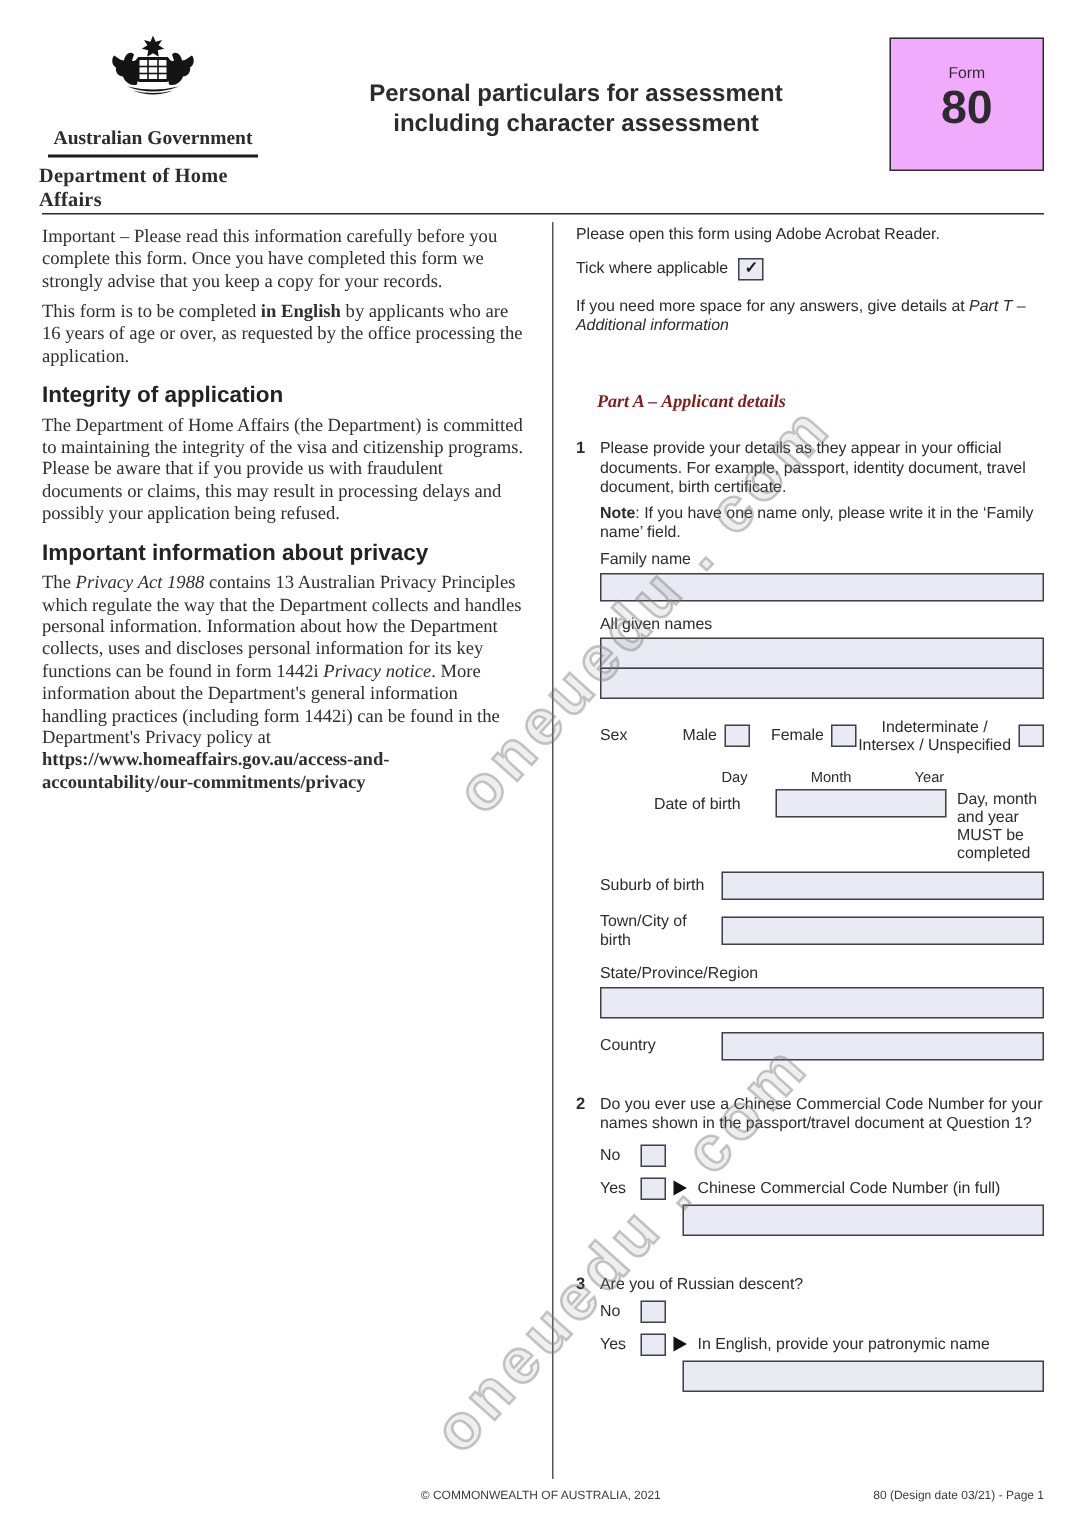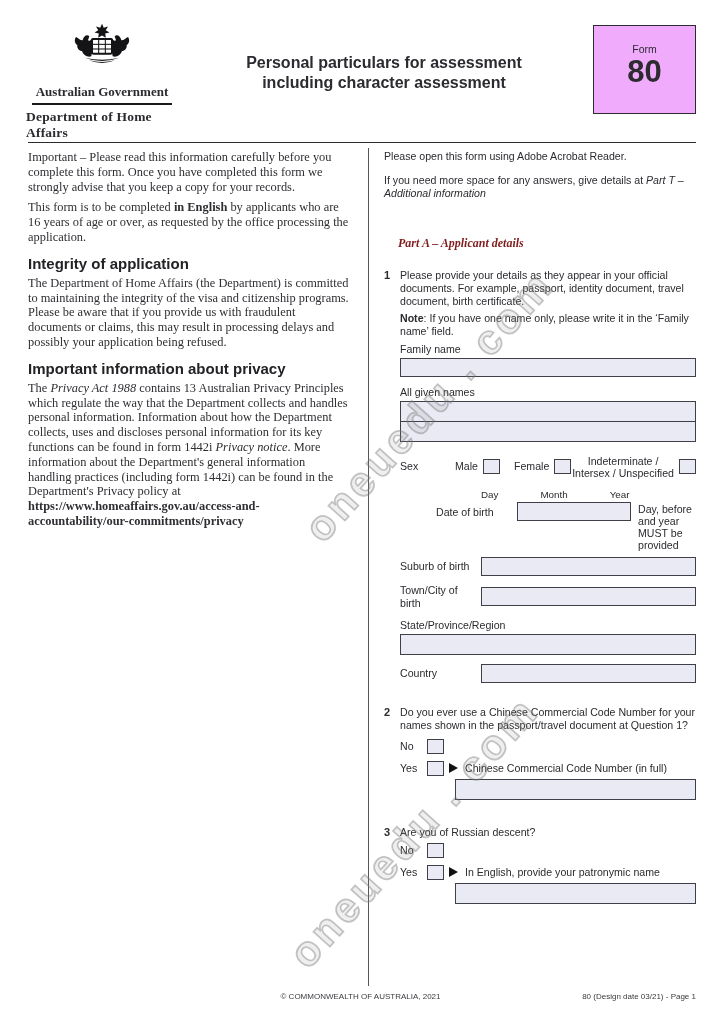--- a/index.html
+++ b/index.html
@@ -124,20 +124,24 @@
   <h3>Integrity of application</h3>
   <p><span>The Department of Home Affairs (the Department) is committed to maintaining the integrity of the visa and citizenship programs. Please be aware that if you provide us with fraudulent documents or claims, this may result in processing delays and possibly your application being refused.</span></p>
   <h3>Important information about privacy</h3>
   <p><span>The </span><span class="em">Privacy Act 1988</span><span> contains 13 Australian Privacy Principles which regulate the way that the Department collects and handles personal information. Information about how the Department collects, uses and discloses personal information for its key functions can be found in form 1442i </span><span class="em">Privacy notice</span><span>. More information about the Department's general information handling practices (including form 1442i) can be found in the Department's Privacy policy at </span><span class="bold">https://www.homeaffairs.gov.au/access-and-accountability/our-commitments/privacy</span></p>
 </div>
 
 <div class="right-col">
 
   <p>Please open this form using Adobe Acrobat Reader.</p>
 
+  <div class="tick-row">
+    <span style="margin-right:7px;">Tick where applicable</span>
+    <span class="checkbox"><span>✓</span></span>
+  </div>
 
   <p class="more-space"><span>If you need more space for any answers, give details at </span><span class="em">Part T – Additional information</span></p>
 
   <h2 class="parta-heading">Part A – Applicant details</h2>
 
   <div class="q" style="margin-top:15px;">
     <span class="q-num">1</span>
     <p class="q-text">Please provide your details as they appear in your official documents. For example, passport, identity document, travel document, birth certificate.</p>
     <p class="q-note"><span class="bold">Note</span><span>: If you have one name only, please write it in the ‘Family name’ field.</span></p>
 
@@ -166,21 +170,21 @@
     </div>
 
     <div class="dmy">
       <span>Day</span>
       <span>Month</span>
       <span>Year</span>
     </div>
     <div class="dob-row">
       <span class="lbl">Date of birth</span>
       <input type="text" class="field dob-field" style="">
-      <span class="dob-note">Day, before and year MUST be provided</span>
+      <span class="dob-note">Day, month and year MUST be completed</span>
     </div>
 
     <div class="lf-row">
       <span class="lbl">Suburb of birth</span>
       <input type="text" class="field" style="">
     </div>
 
     <div class="lf-row" style="margin-top:8px;">
       <span class="lbl">Town/City of birth</span>
       <input type="text" class="field" style="">

